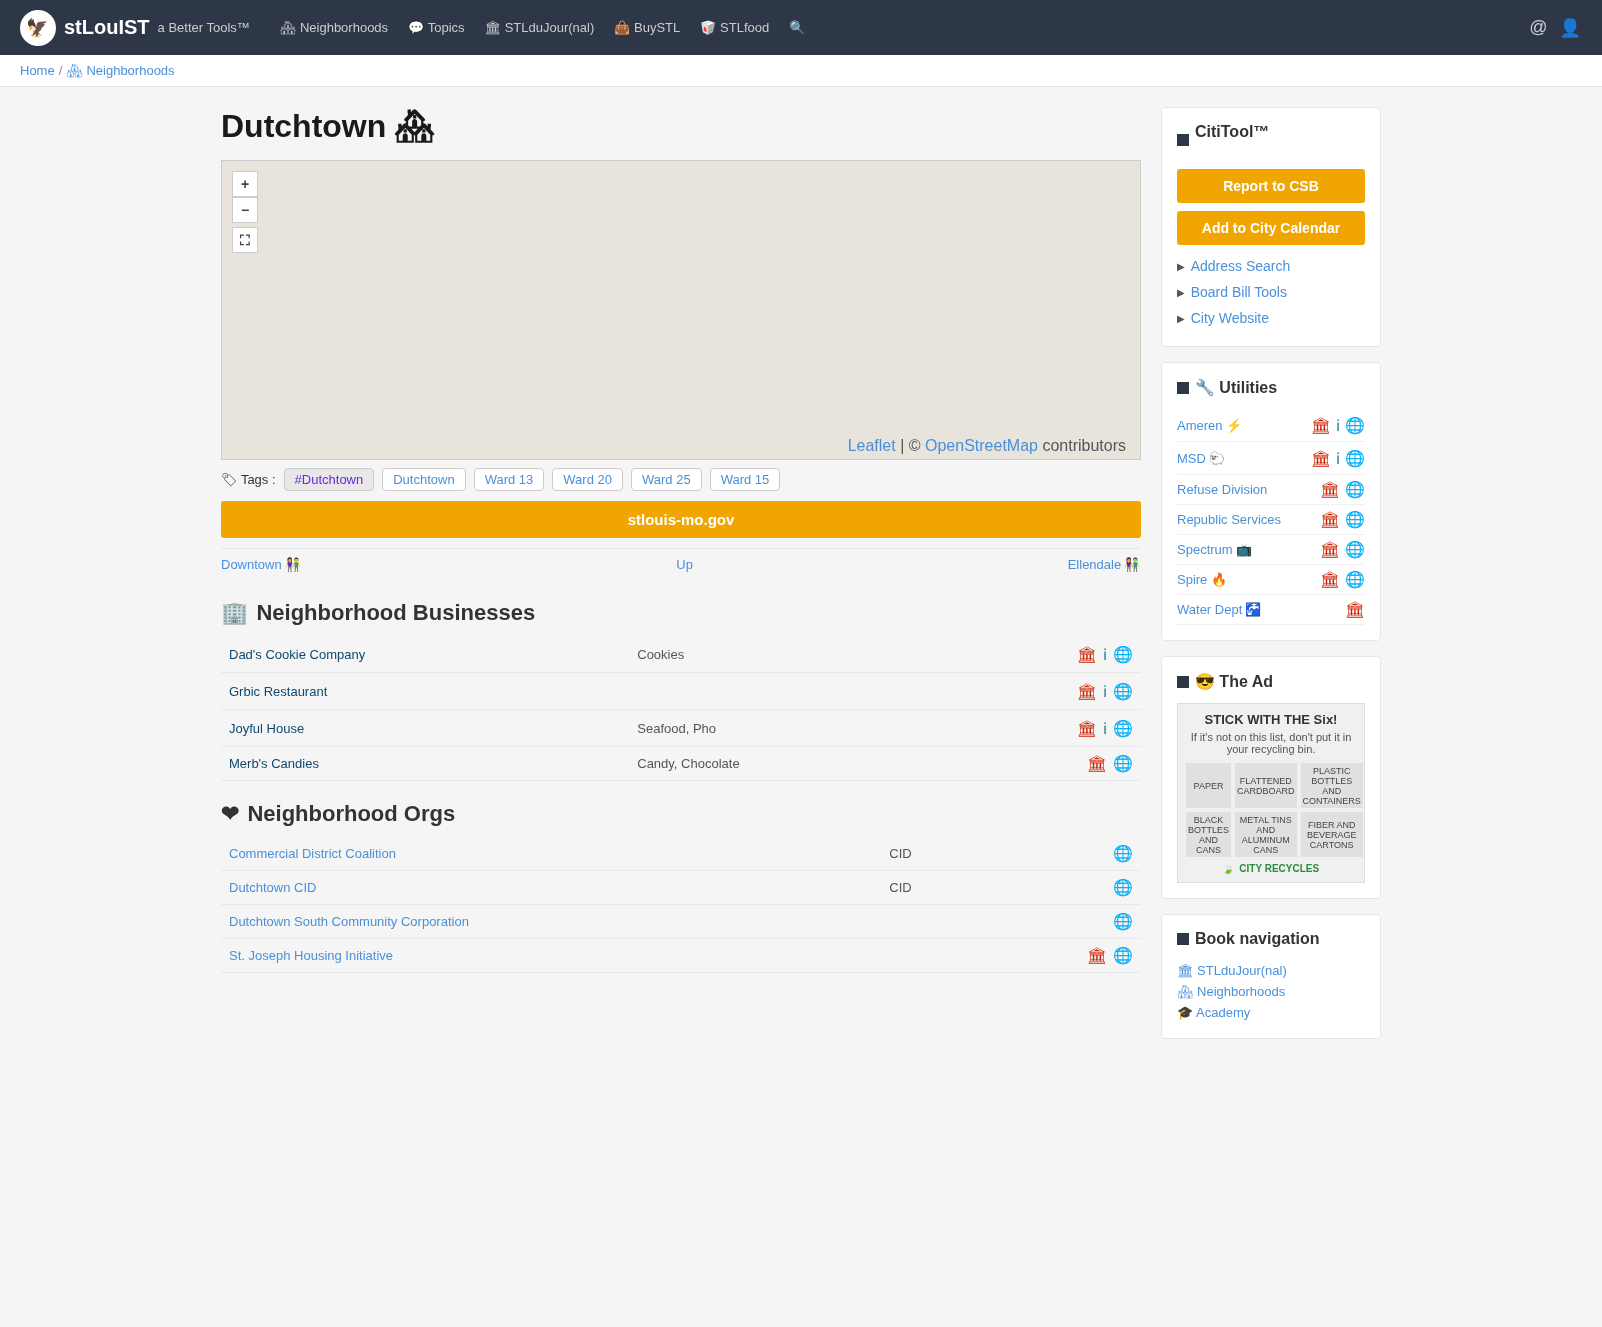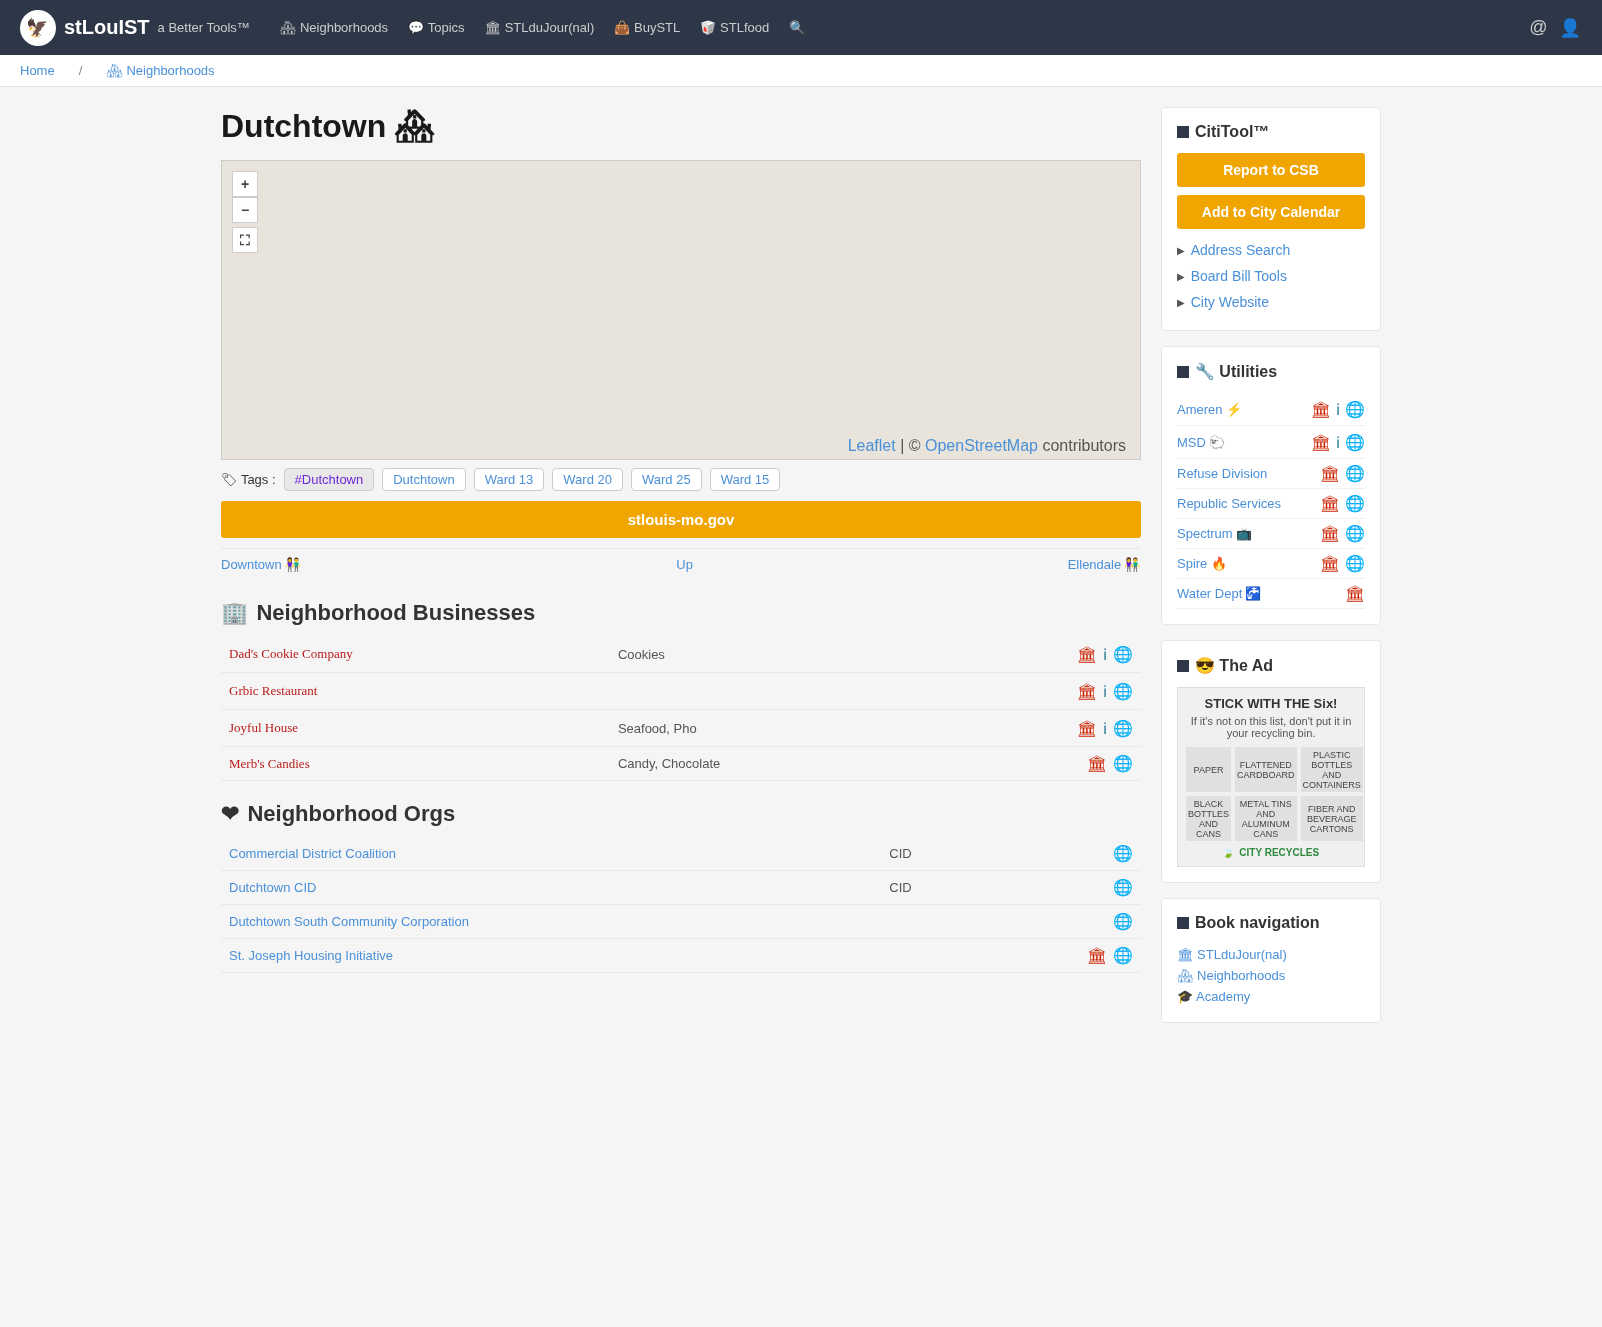--- a/index.html
+++ b/index.html
@@ -11,21 +11,21 @@
     .logo-circle { width: 36px; height: 36px; border-radius: 50%; background: #fff; display: flex; align-items: center; justify-content: center; font-size: 18px; }
     .site-name { color: #fff; font-size: 20px; font-weight: 700; }
     .site-tagline { color: #ccc; font-size: 13px; }
     .nav-links { display: flex; align-items: center; gap: 20px; flex: 1; }
     .nav-link { color: #ccc; text-decoration: none; font-size: 13px; display: flex; align-items: center; gap: 4px; cursor: pointer; }
     .header-right { display: flex; align-items: center; gap: 12px; margin-left: auto; }
     .icon-btn { color: #ccc; cursor: pointer; font-size: 18px; background: none; border: none; }
 
     
     .breadcrumb-bar { background: #fff; border-bottom: 1px solid #e2e8f0; padding: 8px 20px; }
-    .breadcrumb { display: flex; align-items: center; gap: 24px; font-size: 13px; }
+    .breadcrumb { display: flex; align-items: center; gap: 4px; font-size: 13px; }
     .breadcrumb a { color: #4a90d9; text-decoration: none; }
     .breadcrumb .sep { color: #888; }
     .breadcrumb .current { color: #4a90d9; }
 
     
     .main-layout { display: flex; gap: 0; max-width: 1200px; margin: 0 auto; padding: 20px; gap: 20px; }
     .main-content { flex: 1; }
     .sidebar { width: 220px; flex-shrink: 0; }
 
     
@@ -55,21 +55,21 @@
     .nav-prev, .nav-next { color: #4a90d9; text-decoration: none; font-size: 13px; cursor: pointer; display: flex; align-items: center; gap: 4px; }
     .nav-up { color: #4a90d9; text-decoration: none; font-size: 13px; }
 
     
     .section-heading { font-size: 22px; font-weight: 700; margin: 20px 0 10px; display: flex; align-items: center; gap: 8px; }
 
     
     .biz-table { width: 100%; border-collapse: collapse; }
     .biz-row { border-bottom: 1px solid #e8e8e8; }
     .biz-row td { padding: 7px 8px; font-size: 13px; }
-    .biz-name { color: #b91c1c; text-decoration: none; cursor: pointer; font-family: Liberation Serif, serif; }
+    .biz-name { color: #0c4a6e; text-decoration: none; cursor: pointer; }
     .biz-category { color: #555; }
     .biz-icons { display: flex; gap: 6px; align-items: center; justify-content: flex-end; }
     .icon-small { font-size: 16px; cursor: pointer; }
     .icon-red { color: #cc2200; }
     .icon-teal { color: #2a7d9c; }
     .icon-blue { color: #4a90d9; }
 
     
     .org-row { border-bottom: 1px solid #e8e8e8; }
     .org-row td { padding: 7px 8px; font-size: 13px; }
@@ -345,21 +345,21 @@
       </tbody>
     </table>
 
   </div>
 
   <aside class="sidebar">
 
     <div class="sidebar-card">
       <div class="sidebar-title-bar">
         <span class="title-bar-accent"></span>
-        <span class="sidebar-card-title" style="margin-bottom:0;">CitiTool™</span>
+        <span class="sidebar-card-title" style="margin-bottom:16px;">CitiTool™</span>
       </div>
       <button class="btn-orange">Report to CSB</button>
       <button class="btn-orange">Add to City Calendar</button>
       <div class="sidebar-link-row">
         <span class="triangle">▶</span>
         <span>Address Search</span>
       </div>
       <div class="sidebar-link-row">
         <span class="triangle">▶</span>
         <span>Board Bill Tools</span>

